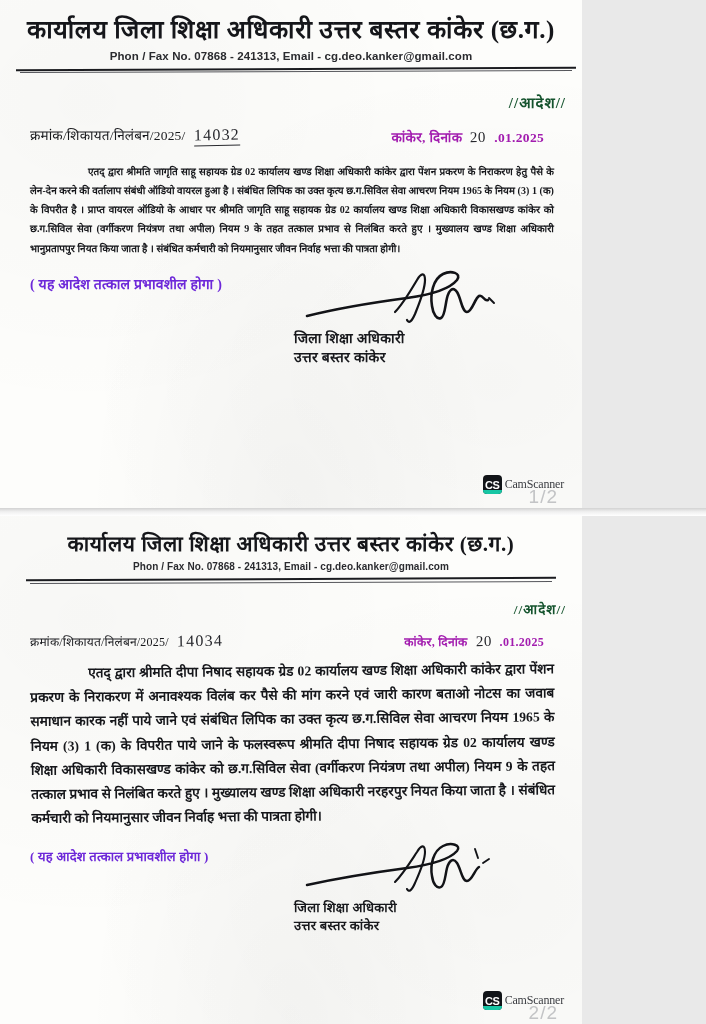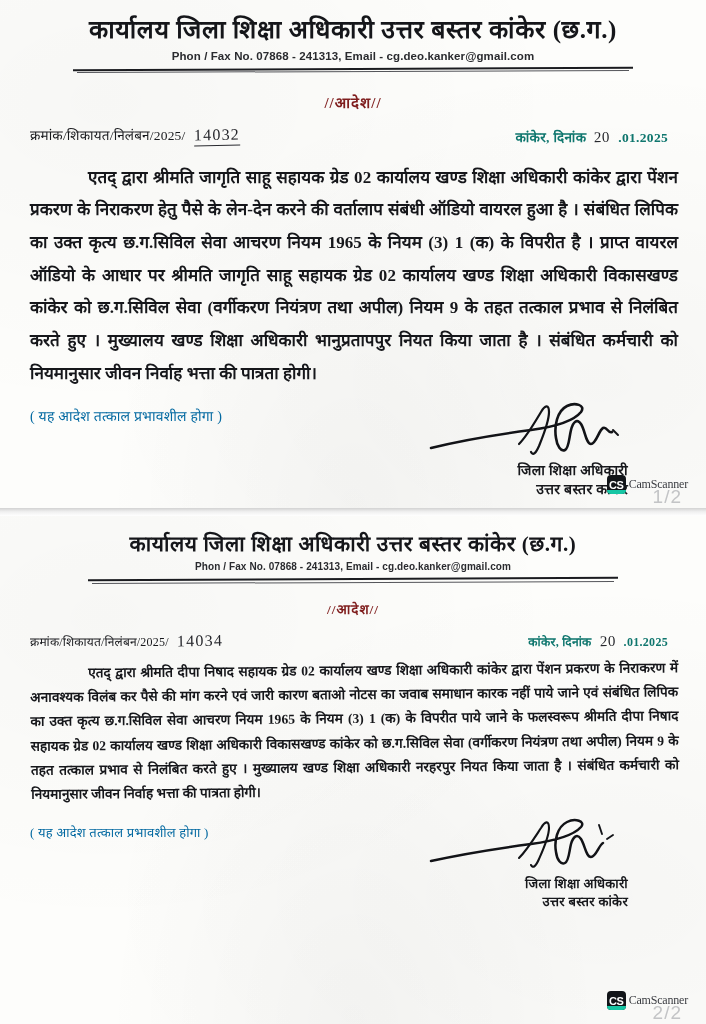--- a/index.html
+++ b/index.html
@@ -15,21 +15,21 @@
     font-family: "Liberation Sans", sans-serif;
   }
   .scan-stack {
     width: 706px;
     height: 1024px;
     background: #e9e9e9;
     position: relative;
   }
   .page {
     position: relative;
-    width: 706px;
+    width: 582px;
     background: #fdfdfb;
     box-sizing: border-box;
     overflow: hidden;
   }
   .page.page-1 { height: 508px; }
   .page.page-2 { height: 508px; }
   .page-gap {
     height: 8px;
     width: 706px;
     background: linear-gradient(to bottom, #d2d2d2 0%, #efefef 45%, #ffffff 100%);
@@ -89,25 +89,25 @@
   .rule-thin {
     position: absolute;
     left: 4px; right: 4px; top: 5.6px;
     height: 1px;
     background: #55565b;
     transform: rotate(-0.22deg);
   }
 
   
   .order-word {
-    text-align: center;
+    text-align: right;
     font-family: "Liberation Serif", serif;
     font-size: 15px;
     font-weight: 700;
-    color: #7f1d1d;
+    color: #14532d;
     margin-top: 18px;
     letter-spacing: 1px;
   }
 
   .ref-row {
     display: flex;
     align-items: flex-end;
     justify-content: space-between;
     margin-top: 14px;
     padding: 0 22px 0 14px;
@@ -142,28 +142,28 @@
     font-size: 15px;
     color: #26272c;
     transform: rotate(-1.4deg);
     display: inline-block;
     letter-spacing: 0.5px;
   }
   .printed-date {
     font-family: "Liberation Serif", serif;
     font-size: 13.5px;
     font-weight: 700;
-    color: #0f766e;
+    color: #a21caf;
     letter-spacing: 0.3px;
   }
 
   
   .body-text {
     font-family: "Liberation Serif", serif;
-    font-size: 17px;
+    font-size: 10px;
     font-weight: 700;
     color: #16171b;
     line-height: 1.92;
     text-align: justify;
     text-justify: inter-word;
     margin-top: 16px;
     padding: 0 12px 0 14px;
     letter-spacing: 0.05px;
   }
   .body-text .indent { display: inline-block; width: 58px; }
@@ -185,32 +185,32 @@
   
   .closing-row {
     position: relative;
     margin-top: 16px;
     padding: 0 14px;
     min-height: 120px;
   }
   .closing-note {
     font-family: "Liberation Serif", serif;
     font-size: 14px;
-    font-weight: 400;
-    color: #0369a1;
+    font-weight: 700;
+    color: #6d28d9;
     display: inline-block;
     letter-spacing: 0.2px;
   }
   .page-2 .closing-note { font-size: 13px; }
 
   .sign-block {
     position: absolute;
     right: 62px;
     top: -6px;
-    text-align: right;
+    text-align: left;
     width: 210px;
   }
   .signature-svg {
     display: block;
     margin: 0 auto -6px;
   }
   .sign-line {
     font-family: "Liberation Serif", serif;
     font-size: 14px;
     font-weight: 700;

